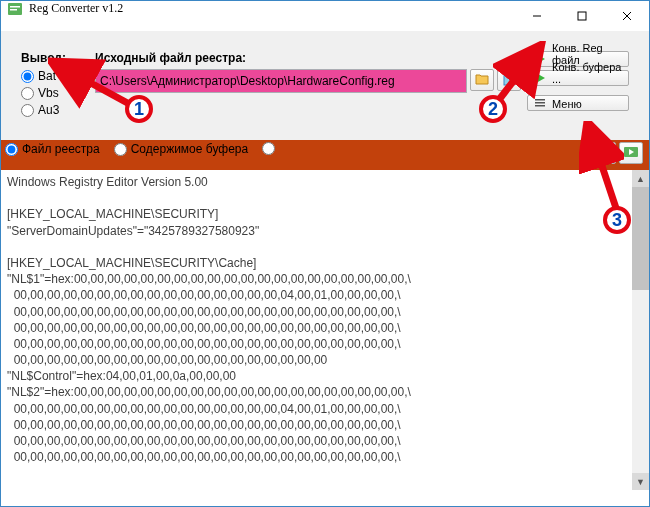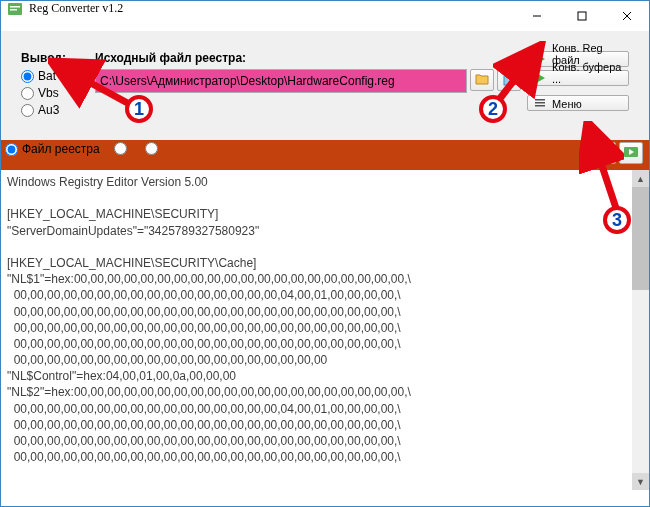--- a/index.html
+++ b/index.html
@@ -123,20 +123,21 @@
   </div>
 </div>
 
 <div class="row2">
   <label class="radio-row">
       <input type="radio" name="view" checked="" style="">
       <span>Файл реестра</span>
     </label>
   <label class="radio-row">
       <input type="radio" name="view" style="">
+      <span>Содержимое буфера</span>
     </label>
   <label class="radio-row">
       <input type="radio" name="view" style="">
     </label>
   <div class="row2-right">
     <div class="iconbtn">
         <span><svg width="12" height="14">
             <rect x="2" y="2" width="8" height="10" fill="#fff" stroke="#c06060"></rect>
             <rect x="0" y="0" width="8" height="10" fill="#fff" stroke="#c06060"></rect>
           </svg></span>

